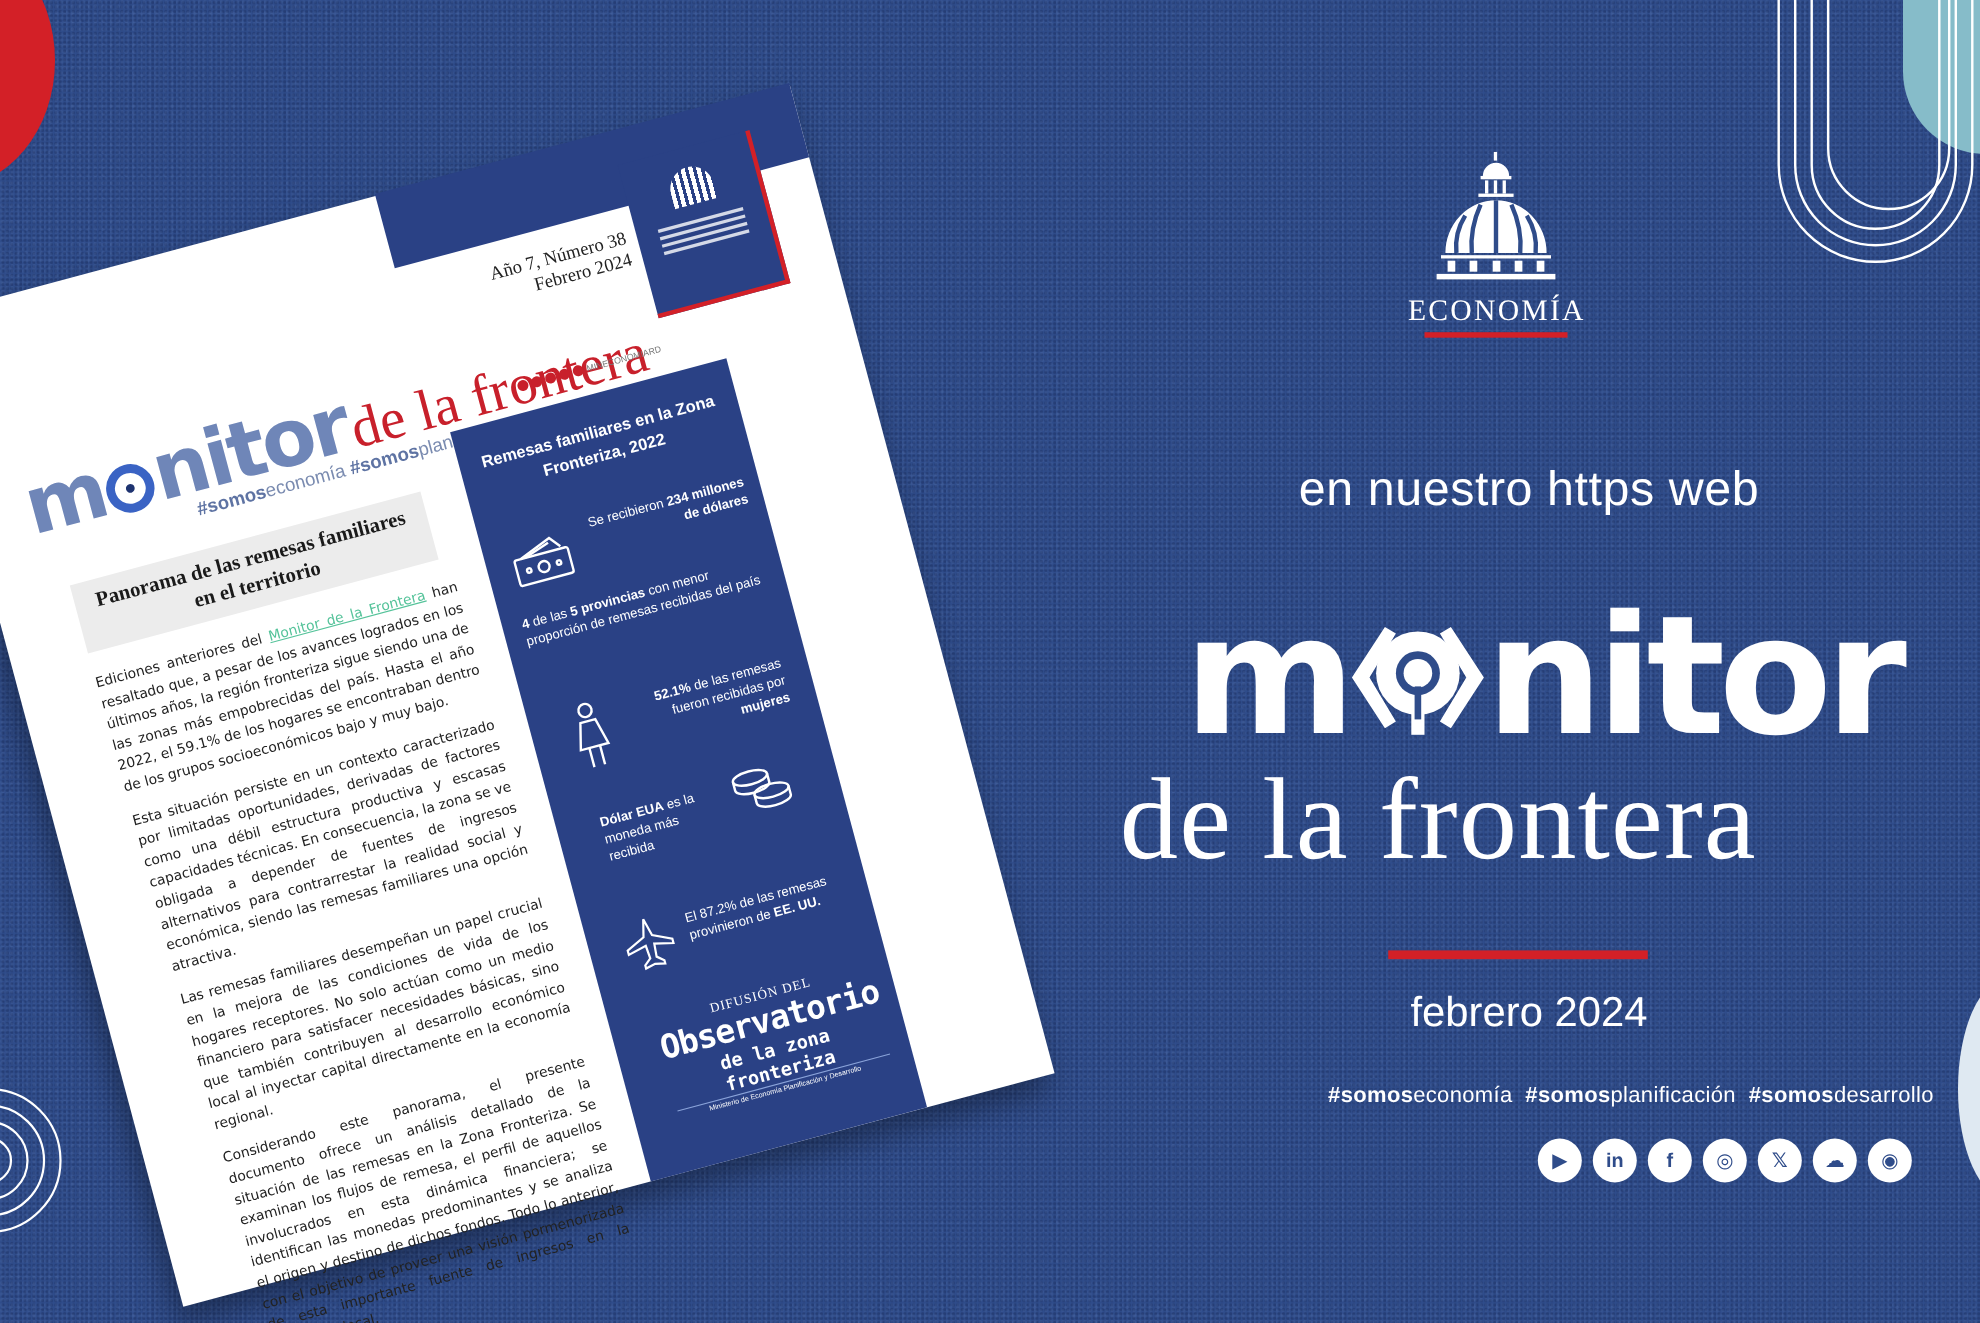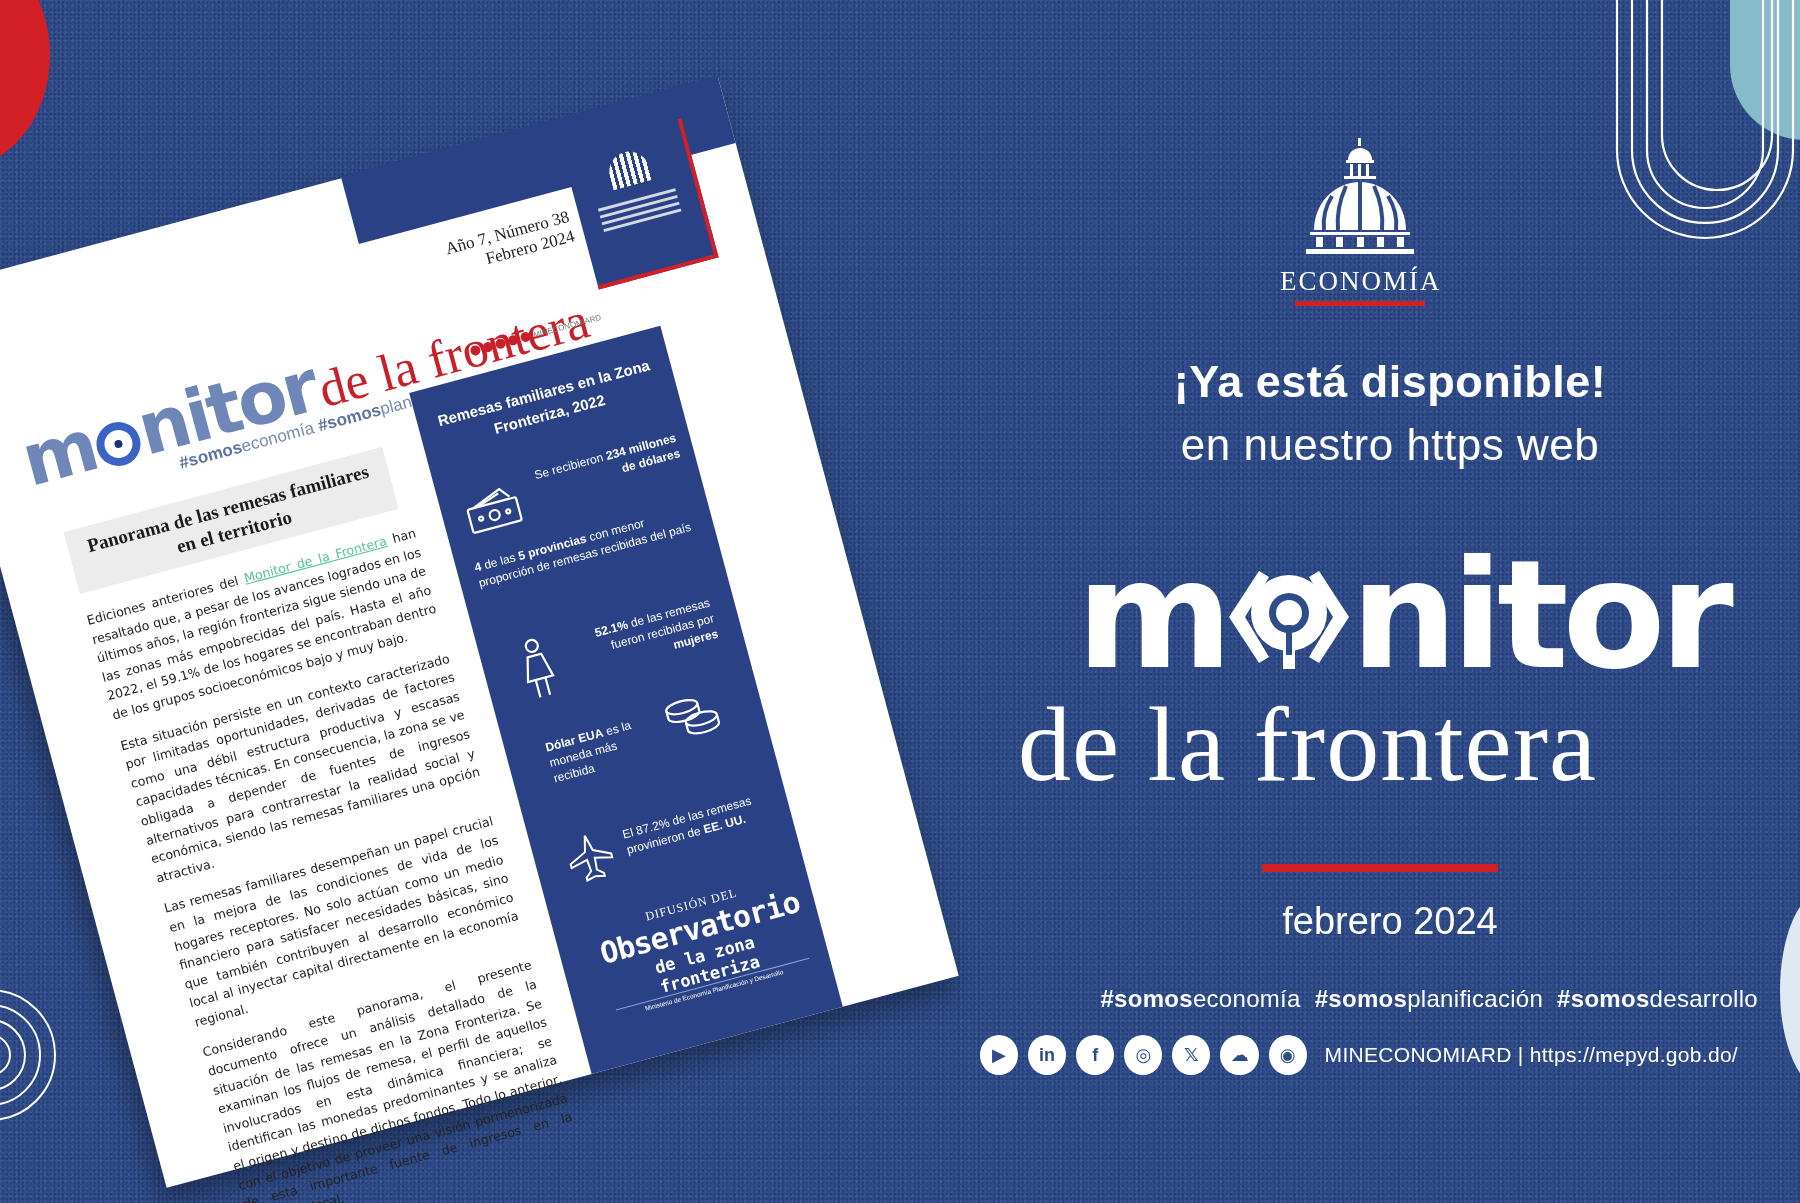--- a/index.html
+++ b/index.html
@@ -69,21 +69,21 @@
   .eco-logo{position:absolute;left:280px;top:138px;width:160px;text-align:center;}
   .eco-name{font-family:"Liberation Serif",serif;font-size:27px;letter-spacing:2px;margin-top:4px;}
   .eco-bar{width:130px;height:5px;background:#d32027;margin:4px auto 0;}
   .headline{position:absolute;left:0;top:356px;width:780px;text-align:center;font-weight:bold;font-size:45px;letter-spacing:.5px;}
   .subhead{position:absolute;left:0;top:420px;width:780px;text-align:center;font-size:44px;letter-spacing:.5px;}
   .big-monitor{position:absolute;left:22px;top:540px;width:760px;font-family:"DejaVu Sans",sans-serif;font-weight:bold;font-size:150px;letter-spacing:-6px;white-space:nowrap;line-height:150px;text-align:center;}
   .big-monitor .eye{display:inline-block;position:relative;width:128px;height:108px;vertical-align:-4px;margin:0 -2px;}
   .big-frontera{position:absolute;left:18px;top:690px;width:760px;font-family:"Liberation Serif",serif;font-size:106px;white-space:nowrap;letter-spacing:1px;line-height:110px;}
   .red-rule{position:absolute;left:262px;top:864px;width:236px;height:8px;background:#d32027;}
   .date{position:absolute;left:0;top:900px;width:780px;text-align:center;font-size:38px;}
-  .tags{position:absolute;left:0;top:985px;width:780px;text-align:right;padding-right:22px;box-sizing:border-box;font-size:24px;letter-spacing:.3px;white-space:nowrap;}
+  .tags{position:absolute;left:0;top:985px;width:780px;text-align:right;padding-right:22px;box-sizing:border-box;font-size:20px;letter-spacing:.3px;white-space:nowrap;}
   .tags b{font-weight:bold;}
   .social{position:absolute;left:-20px;top:1035px;width:780px;display:flex;align-items:center;justify-content:flex-end;gap:10px;padding-right:22px;box-sizing:border-box;}
   .ic{width:40px;height:40px;border-radius:50%;background:#fff;color:#2f4c8a;display:flex;align-items:center;justify-content:center;font-weight:bold;font-size:18px;}
   .social-text{font-size:21px;margin-left:8px;white-space:nowrap;letter-spacing:.3px;}
 </style>
 </head>
 <body>
 
 <div class="bg"></div>
 
@@ -242,21 +242,20 @@
           <rect x="57" y="99" width="7" height="10"></rect>
           <rect x="77" y="99" width="7" height="10"></rect>
           <rect x="97" y="99" width="7" height="10"></rect>
         </g>
       <rect x="6" y="111" width="108" height="5" fill="#fff"></rect>
     </svg>
     <div class="eco-name">ECONOMÍA</div>
     <div class="eco-bar"></div>
   </div>
 
-  <div class="headline">¡Ya está disponible!</div>
   <div class="subhead">en nuestro https web</div>
 
   <div class="big-monitor">
     <span>m</span><span class="eye">
       <svg width="128" height="108" viewBox="0 0 128 108">
         <path d="M4 54 L34 8 L44 14 L20 54 L44 94 L34 100 Z" fill="#fff"></path>
         <path d="M124 54 L94 8 L84 14 L108 54 L84 94 L94 100 Z" fill="#fff"></path>
         <circle cx="64" cy="50" r="38" fill="#fff"></circle>
         <circle cx="64" cy="50" r="20" fill="#2f4c8a"></circle>
         <circle cx="64" cy="50" r="13" fill="#fff"></circle>
@@ -277,19 +276,14 @@
   </div>
 
   <div class="social">
     <span class="ic">▶</span>
     <span class="ic">in</span>
     <span class="ic">f</span>
     <span class="ic">◎</span>
     <span class="ic">𝕏</span>
     <span class="ic">☁</span>
     <span class="ic">◉</span>
-    <span class="social-text">
-      <span>MINECONOMIARD</span>
-      <span>|</span>
-      <span>https://mepyd.gob.do/</span>
-    </span>
   </div>
 </div>
 
 </body></html>

